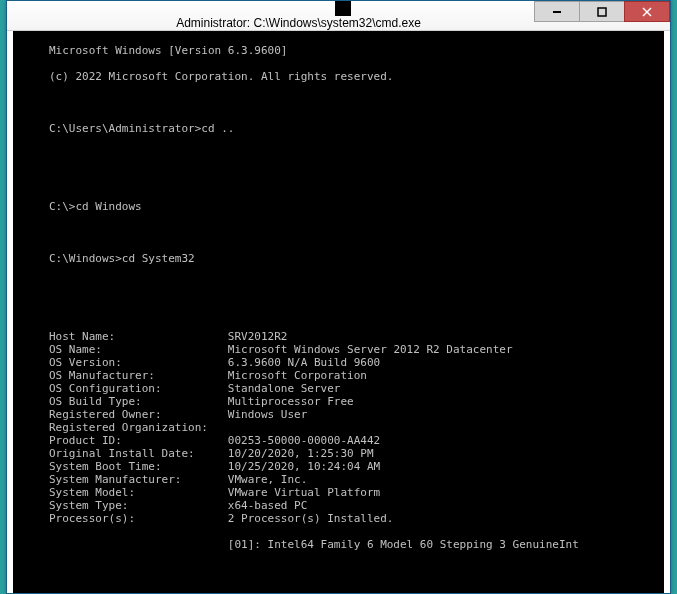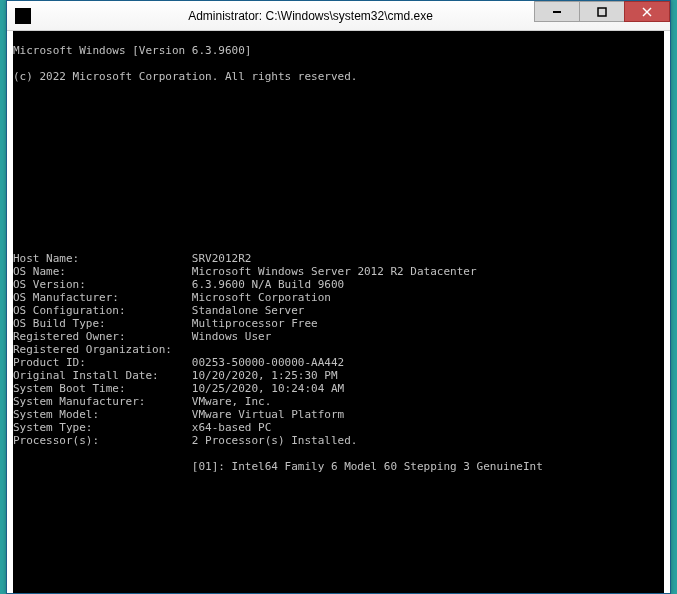--- a/index.html
+++ b/index.html
@@ -20,20 +20,21 @@
     border: 1px solid #1a5e8a;
     box-shadow: 0 0 4px rgba(0,0,0,0.3);
   }
   .titlebar {
     height: 30px;
     background: linear-gradient(#fff, #f4f4f4);
     border-bottom: 1px solid #d0d0d0;
     display: flex;
     align-items: center;
     position: relative;
+    flex-direction: column;
   }
   .titlebar-icon {
     width: 16px;
     height: 16px;
     margin-left: 8px;
     background: #000;
     display: inline-block;
   }
   .titlebar-title {
     flex: 1;
@@ -76,21 +77,21 @@
     bottom: 0;
     background: #000;
     color: #c0c0c0;
     font-family: "Consolas", "Lucida Console", monospace;
     font-size: 11px;
     line-height: 13px;
     white-space: pre;
     overflow: hidden;
     padding-left: 0;
   }
-  .cmd-line { display: block; }
+  .cmd-line { display: block; padding-left: 36px; }
 </style>
 </head>
 <body>
 
 <div class="window">
   <div class="titlebar">
     <span class="titlebar-icon"></span>
     <span class="titlebar-title">Administrator: C:\Windows\system32\cmd.exe</span>
     <div class="win-controls">
       <div class="win-btn">
@@ -109,23 +110,26 @@
             <line x1="9" y1="1" x2="1" y2="9" stroke="#fff" stroke-width="1.5"></line>
           </svg>
         </div>
     </div>
   </div>
 
   <div class="terminal">
 <span class="cmd-line">Microsoft Windows [Version 6.3.9600]</span>
 <span class="cmd-line">(c) 2022 Microsoft Corporation. All rights reserved.</span>
 <span class="cmd-line"> </span>
+<span class="cmd-line"><span>C:\Users\Administrator&gt;</span><span>cd ..</span></span>
 <span class="cmd-line"> </span>
 <span class="cmd-line"> </span>
+<span class="cmd-line"><span>C:\&gt;</span><span>cd Windows</span></span>
 <span class="cmd-line"> </span>
+<span class="cmd-line"><span>C:\Windows&gt;</span><span>cd System32</span></span>
 <span class="cmd-line"> </span>
 <span class="cmd-line"> </span>
 <div id="info-block-1"><span class="cmd-line"><span>Host Name:                 </span><span>SRV2012R2</span></span><span class="cmd-line"><span>OS Name:                   </span><span>Microsoft Windows Server 2012 R2 Datacenter</span></span><span class="cmd-line"><span>OS Version:                </span><span>6.3.9600 N/A Build 9600</span></span><span class="cmd-line"><span>OS Manufacturer:           </span><span>Microsoft Corporation</span></span><span class="cmd-line"><span>OS Configuration:          </span><span>Standalone Server</span></span><span class="cmd-line"><span>OS Build Type:             </span><span>Multiprocessor Free</span></span><span class="cmd-line"><span>Registered Owner:          </span><span>Windows User</span></span><span class="cmd-line"><span>Registered Organization:   </span><span></span></span><span class="cmd-line"><span>Product ID:                </span><span>00253-50000-00000-AA442</span></span><span class="cmd-line"><span>Original Install Date:     </span><span>10/20/2020, 1:25:30 PM</span></span><span class="cmd-line"><span>System Boot Time:          </span><span>10/25/2020, 10:24:04 AM</span></span><span class="cmd-line"><span>System Manufacturer:       </span><span>VMware, Inc.</span></span><span class="cmd-line"><span>System Model:              </span><span>VMware Virtual Platform</span></span><span class="cmd-line"><span>System Type:               </span><span>x64-based PC</span></span><span class="cmd-line"><span>Processor(s):              </span><span>2 Processor(s) Installed.</span></span></div>
 <span class="cmd-line">                           [01]: Intel64 Family 6 Model 60 Stepping 3 GenuineInt</span>
 
 
 
 
   </div>
 </div>

